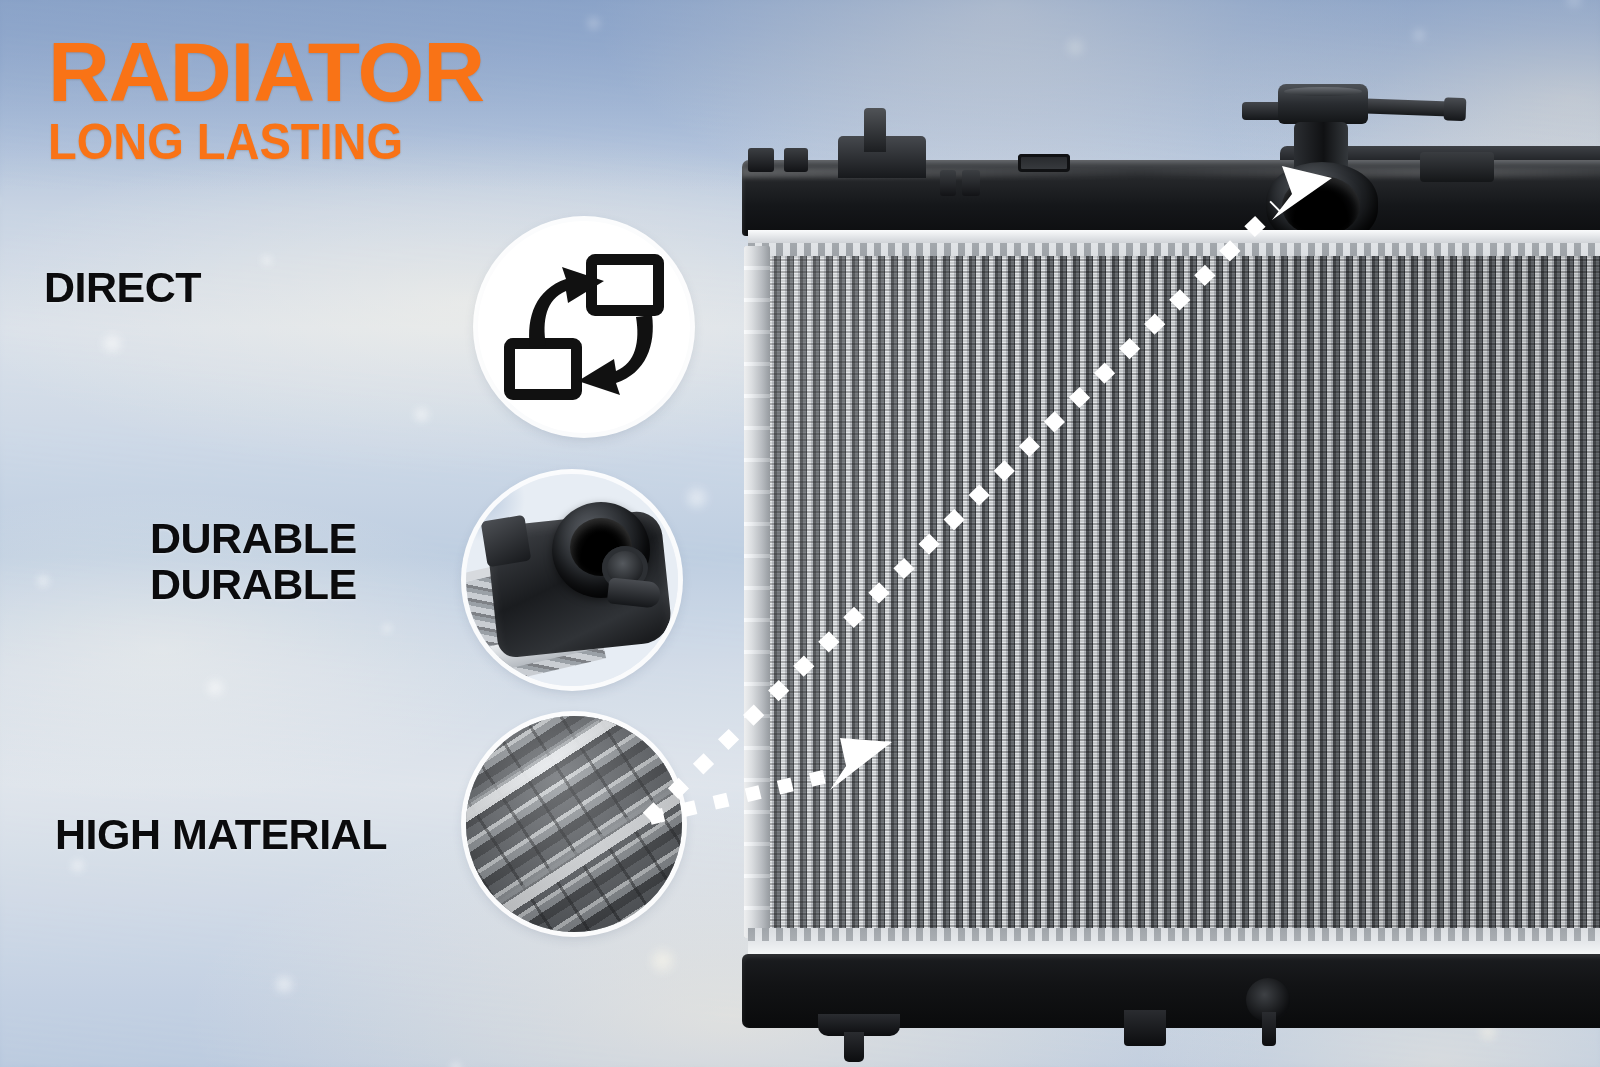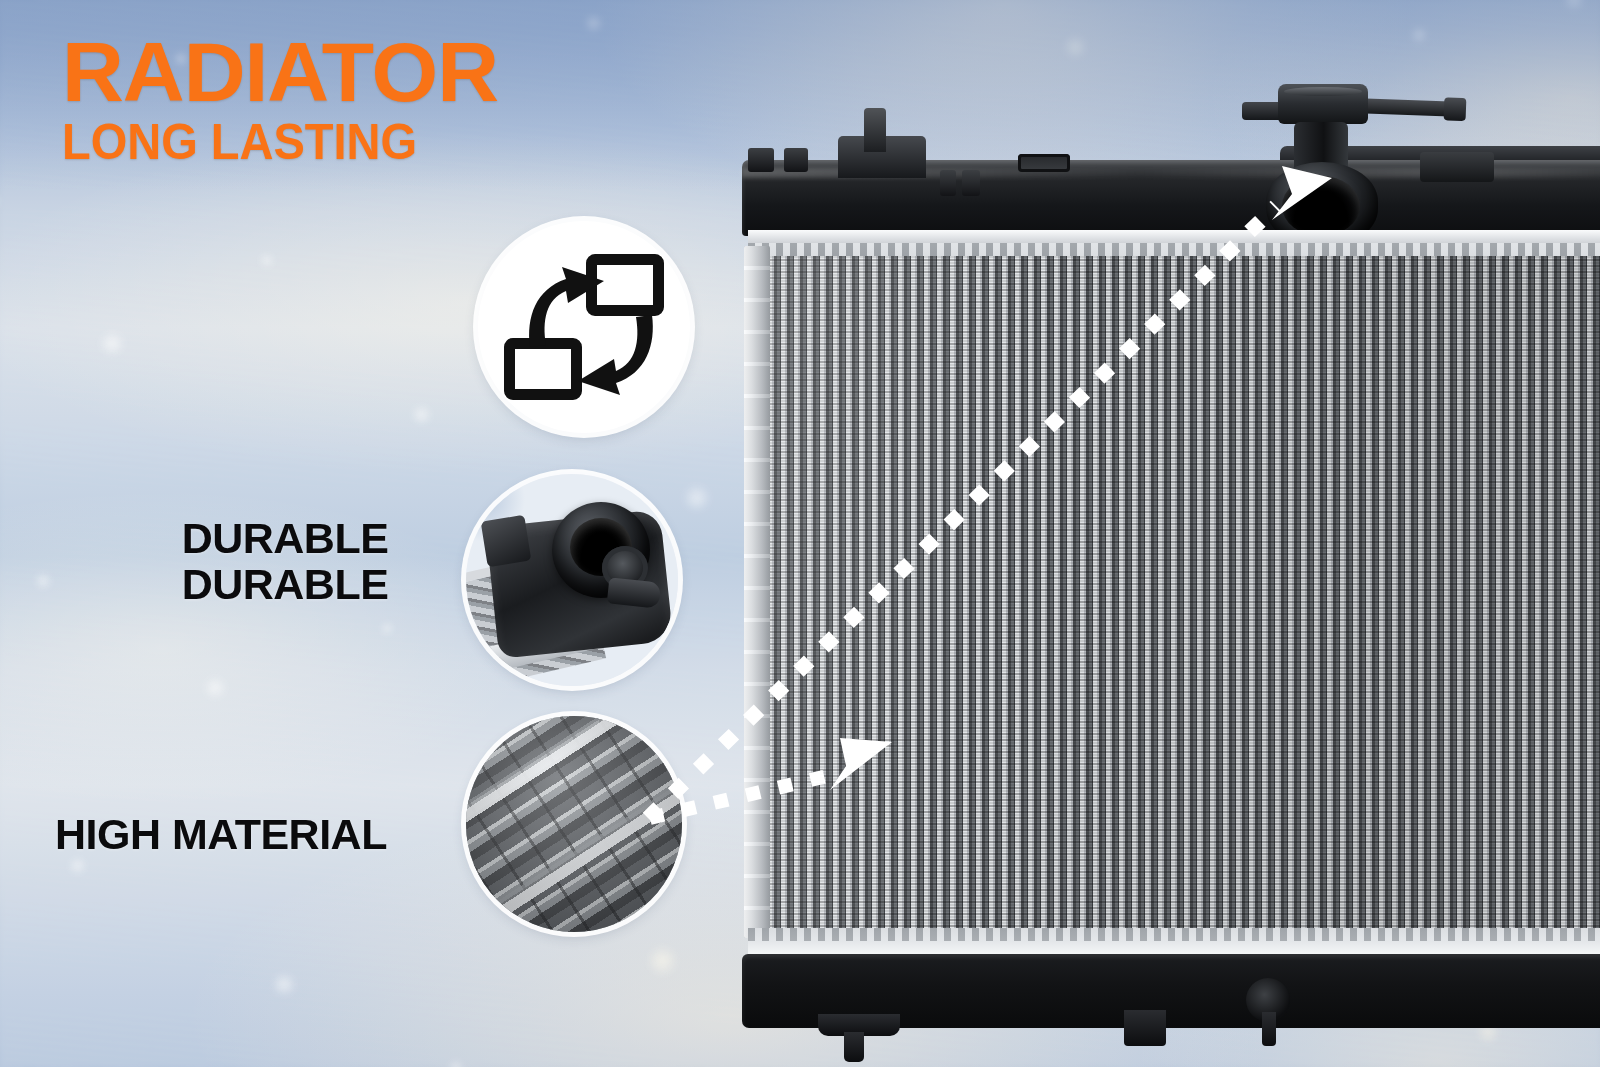--- a/index.html
+++ b/index.html
@@ -70,41 +70,41 @@
       repeating-linear-gradient(92deg, rgba(255,255,255,.45) 0 2px, rgba(120,150,190,.18) 2px 5px),
       repeating-linear-gradient(6deg, rgba(255,255,255,.30) 0 3px, rgba(110,140,185,.14) 3px 7px);
     filter: blur(2.4px);
   }
   .bg-band-top {
     position:absolute; left:0; right:0; top:0; height:190px;
     background:linear-gradient(to bottom, rgba(126,152,192,.55), rgba(126,152,192,0));
   }
 
   
-  .headline { position:absolute; left:62px; top:34px; z-index:30; }
+  .headline { position:absolute; left:48px; top:34px; z-index:30; }
   .headline .h1 {
     font-size:84px; font-weight:bold; letter-spacing:-1px; line-height:.92;
     color:#F97316; transform:scaleX(1.02); transform-origin:left center;
     text-shadow:0 1px 2px rgba(60,40,20,.18);
   }
   .headline .h2 {
     margin-top:6px; font-size:50px; font-weight:bold; line-height:1;
     color:#F97316; letter-spacing:0px; transform:scaleX(.94);
     transform-origin:left center;
     text-shadow:0 1px 2px rgba(60,40,20,.18);
   }
 
   
   .feat-label {
     position:absolute; z-index:30; color:#0b0b0d; font-weight:bold;
     line-height:1.06; letter-spacing:-.5px;
     text-shadow:0 1px 3px rgba(255,255,255,.35);
   }
   #label-direct   { left:44px;  top:265px; font-size:43px; }
-  #label-durable  { left:150px; top:516px; font-size:43px; text-align:center; width:270px; }
+  #label-durable  { left:150px; top:516px; font-size:43px; width:270px; }
   #label-quality  { left:55px;  top:812px; font-size:43px; }
 
   
   .badge {
     position:absolute; border-radius:50%; z-index:28; overflow:hidden;
     box-shadow:0 0 0 5px rgba(255,255,255,.92), 0 4px 14px rgba(40,60,90,.22);
     background:#fff;
   }
   #badge-swap     { left:478px; top:221px; width:212px; height:212px; }
   #badge-tank     { left:466px; top:474px; width:212px; height:212px; }
@@ -376,20 +376,21 @@
     <div class="bg-sparkle"></div>
     <div class="bg-band-top"></div>
   </div>
 
   <div class="headline">
     <div class="h1">RADIATOR</div>
     <div class="h2">LONG LASTING</div>
   </div>
 
   <div class="feat-label" id="label-direct">
+    <div>DIRECT</div>
   </div>
 
   <div class="feat-label" id="label-durable">
     <div>DURABLE</div>
     <div>DURABLE</div>
   </div>
 
   <div class="feat-label" id="label-quality">
     <div>HIGH MATERIAL</div>
   </div>

